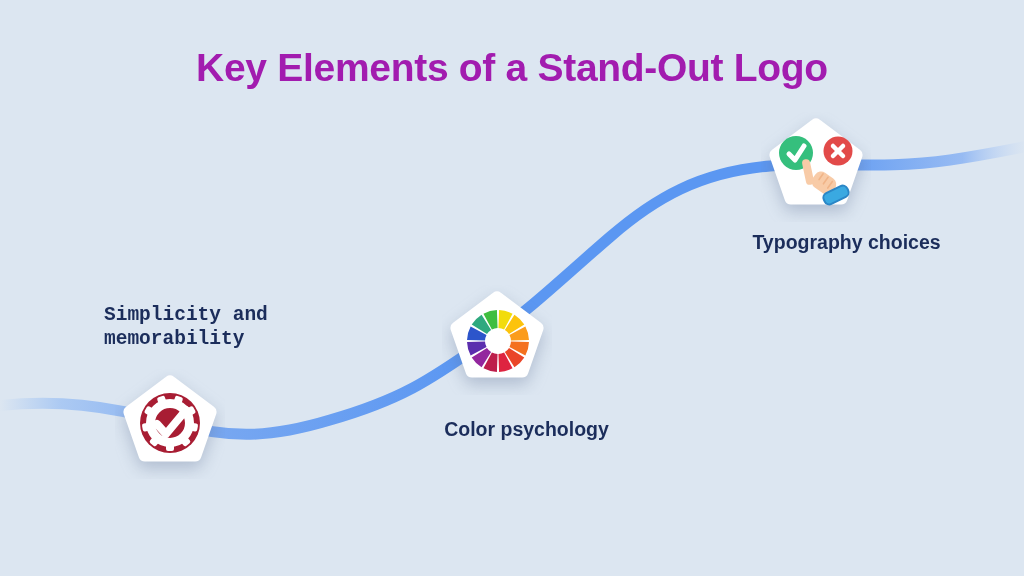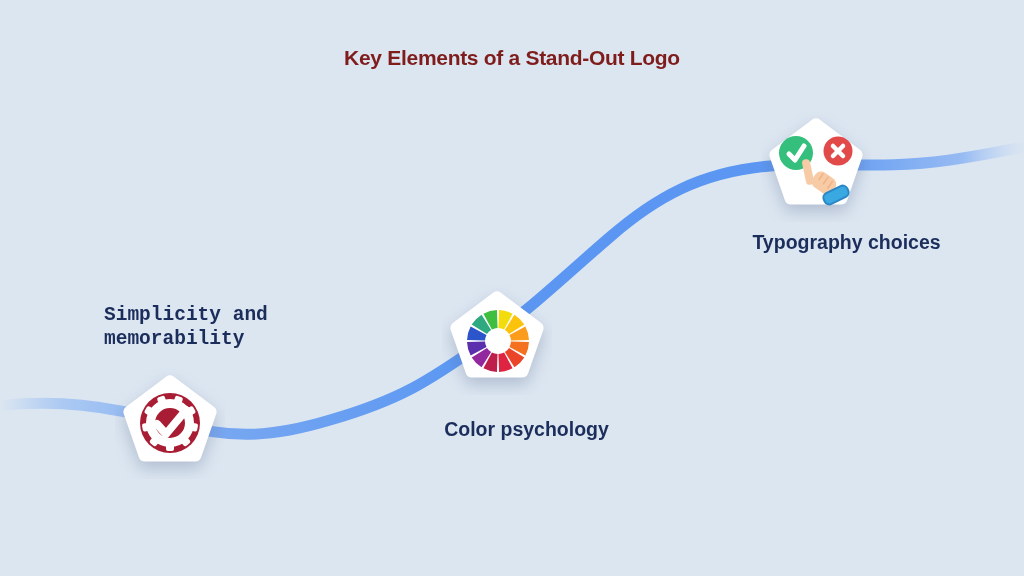--- a/index.html
+++ b/index.html
@@ -4,22 +4,22 @@
 <style>
   html,body{margin:0;padding:0;}
   body{
     width:1024px;height:576px;overflow:hidden;position:relative;
     background:#DCE6F1;
     font-family:"Liberation Sans",sans-serif;
   }
   .stage{position:absolute;inset:0;}
   .title{
     position:absolute;top:46px;left:0;width:1024px;
-    text-align:center;font-size:21px;font-weight:800;letter-spacing:-0.3px;
-    color:#7f1d1d;
+    text-align:center;font-size:39px;font-weight:800;letter-spacing:-0.3px;
+    color:#a21caf;
   }
   .curve-svg{position:absolute;left:0;top:0;}
   .badge{
     position:absolute;width:110px;height:110px;
     transform:translate(-50%,-50%);
   }
   .badge-simplicity{left:170px;top:424px;}
   .badge-color{left:497px;top:340px;}
   .badge-typography{left:816px;top:167px;}
   .pentagon{filter:drop-shadow(0 7px 8px rgba(96,115,150,0.35));}

